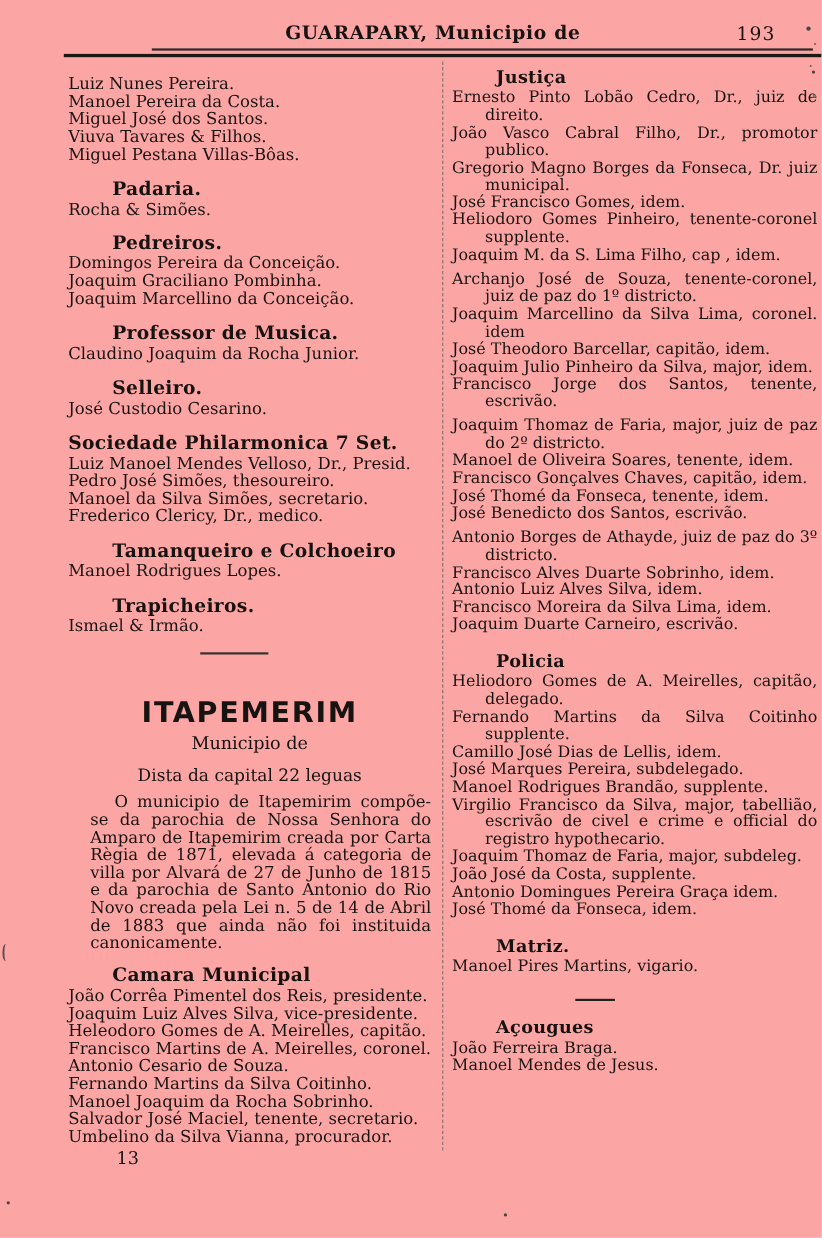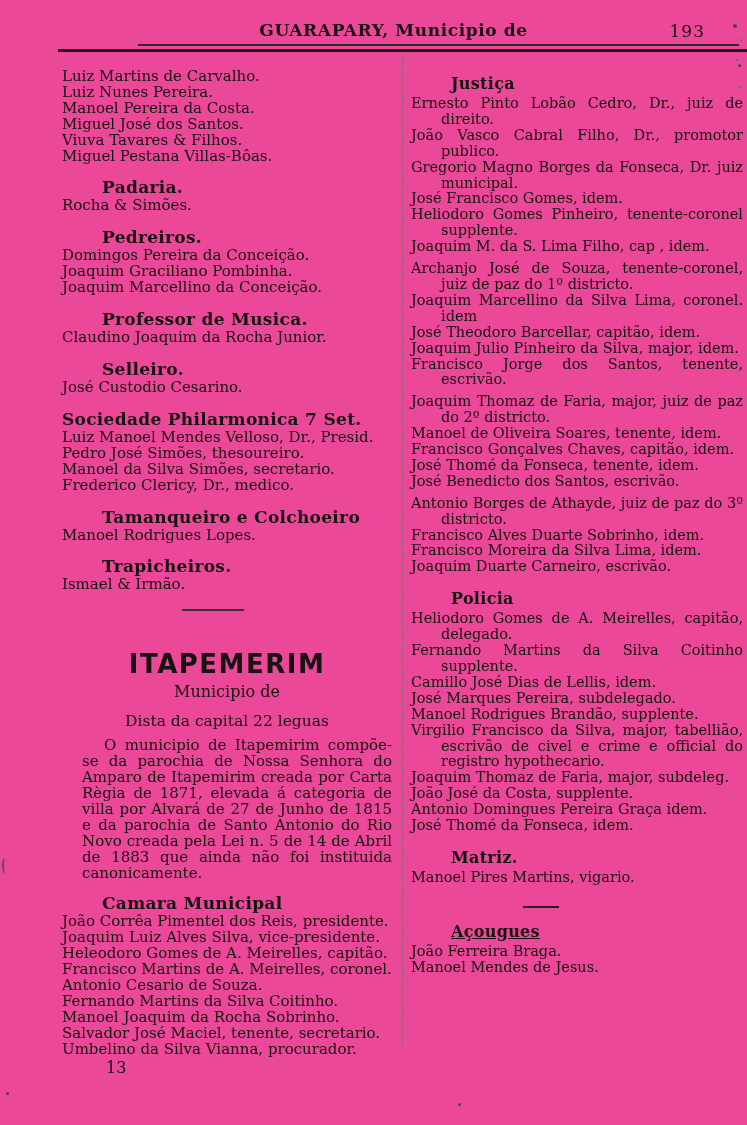--- a/index.html
+++ b/index.html
@@ -1,16 +1,16 @@
 <!DOCTYPE html>
 <html><head>
 <meta charset="utf-8">
 <style>
   html,body{margin:0;padding:0;background:#d9d7d2;}
-  .page{position:relative;width:747px;height:1125px;background:#ec4899;overflow:hidden;
+  .page{position:relative;width:747px;height:1125px;background:#fca5a5;overflow:hidden;
         font-family:"DejaVu Serif",serif;color:#161310;}
   
   .header-title{position:absolute;top:20px;left:0;width:747px;text-align:center;
         font-weight:700;font-size:17px;letter-spacing:.6px;padding-left:40px;box-sizing:border-box;}
   .page-num{position:absolute;top:21px;right:42px;font-size:17px;font-weight:500;letter-spacing:1px;}
   .rule-a{position:absolute;top:44px;left:138px;width:601px;height:2px;background:#2b2926;}
   .rule-b{position:absolute;top:49px;left:58px;width:689px;height:3px;background:#1b1814;}
   
   .cols{position:absolute;top:56px;left:62px;width:681px;display:flex;align-items:flex-start;}
   .col-left{width:330px;flex:none;}
@@ -19,21 +19,21 @@
   .lst .e{font-size:15px;line-height:15.9px;white-space:nowrap;font-weight:500;}
   .lst.first{margin-top:13px;}
   .lst.wrap .e{white-space:normal;font-size:14.5px;line-height:15.9px;text-align:justify;
         padding-left:30px;text-indent:-30px;}
   .grp{margin-bottom:6px;}
   
   .h{font-weight:700;white-space:nowrap;font-size:17px;line-height:20px;margin:13px 0 1px;letter-spacing:.3px;}
   .col-right .h{font-size:16px;margin:14px 0 2px;}
   .ind{padding-left:40px;}
   .mt-a{margin-top:20px;}
-  .mt-b{margin-top:30px;text-decoration:underline;}
+  .mt-b{margin-top:30px;}
   .mt-c{margin-top:12px;}
   
   .muni{margin-top:38px;text-align:center;}
   .muni-title{font-family:"DejaVu Sans",sans-serif;font-weight:700;font-size:26px;letter-spacing:1.5px;line-height:30px;}
   .muni-sub{font-size:16px;line-height:19px;margin-top:3px;}
   .muni-sub2{font-size:15.5px;line-height:18px;margin-top:11px;}
   .para{margin-top:7px;font-size:15px;line-height:16px;text-align:justify;text-indent:22px;font-weight:400;margin-left:20px;}
   .sig{padding-left:44px;font-size:16px;margin-top:1px;}
   
   .small-divider{width:62px;height:2px;background:#35322d;margin:16px 0 0 120px;}
@@ -55,21 +55,20 @@
   <div class="page-num">193</div>
   <div class="rule-a"></div>
   <div class="rule-b"></div>
 
   <div class="cols">
 
     <div class="col-left">
 
       <div class="lst first">
 
-      <div class="e">Luiz Martins de Carvalho.</div>
           <div class="e">Luiz Nunes Pereira.</div>
           <div class="e">Manoel Pereira da Costa.</div>
           <div class="e">Miguel José dos Santos.</div>
           <div class="e">Viuva Tavares &amp; Filhos.</div>
           <div class="e">Miguel Pestana Villas-Bôas.</div>
         </div>
 
       <div class="h ind">Padaria.</div>
       <div class="lst">
 
@@ -138,21 +137,21 @@
           <div class="e">Manoel Joaquim da Rocha Sobrinho.</div>
           <div class="e">Salvador José Maciel, tenente, secretario.</div>
           <div class="e">Umbelino da Silva Vianna, procurador.</div>
         </div>
 
       <div class="sig">13</div>
     </div>
 
     <div class="col-right">
 
-      <div class="h ind" style="margin-top:18px;">Justiça</div>
+      <div class="h ind" style="margin-top:4px;">Justiça</div>
       <div class="lst wrap grp">
 
       <div class="e">Ernesto Pinto Lobão Cedro, Dr., juiz de direito.</div>
           <div class="e">João Vasco Cabral Filho, Dr., promotor publico.</div>
           <div class="e">Gregorio Magno Borges da Fonseca, Dr. juiz municipal.</div>
           <div class="e">José Francisco Gomes, idem.</div>
           <div class="e">Heliodoro Gomes Pinheiro, tenente-coronel supplente.</div>
           <div class="e">Joaquim M. da S. Lima Filho, cap , idem.</div>
         </div>
       <div class="lst wrap grp">
@@ -168,20 +167,21 @@
       <div class="e">Joaquim Thomaz de Faria, major, juiz de paz do 2º districto.</div>
           <div class="e">Manoel de Oliveira Soares, tenente, idem.</div>
           <div class="e">Francisco Gonçalves Chaves, capitão, idem.</div>
           <div class="e">José Thomé da Fonseca, tenente, idem.</div>
           <div class="e">José Benedicto dos Santos, escrivão.</div>
         </div>
       <div class="lst wrap grp">
 
       <div class="e">Antonio Borges de Athayde, juiz de paz do 3º districto.</div>
           <div class="e">Francisco Alves Duarte Sobrinho, idem.</div>
+          <div class="e">Antonio Luiz Alves Silva, idem.</div>
           <div class="e">Francisco Moreira da Silva Lima, idem.</div>
           <div class="e">Joaquim Duarte Carneiro, escrivão.</div>
         </div>
 
       <div class="h ind mt-c">Policia</div>
       <div class="lst wrap">
 
       <div class="e">Heliodoro Gomes de A. Meirelles, capitão, delegado.</div>
           <div class="e">Fernando Martins da Silva Coitinho supplente.</div>
           <div class="e">Camillo José Dias de Lellis, idem.</div>

